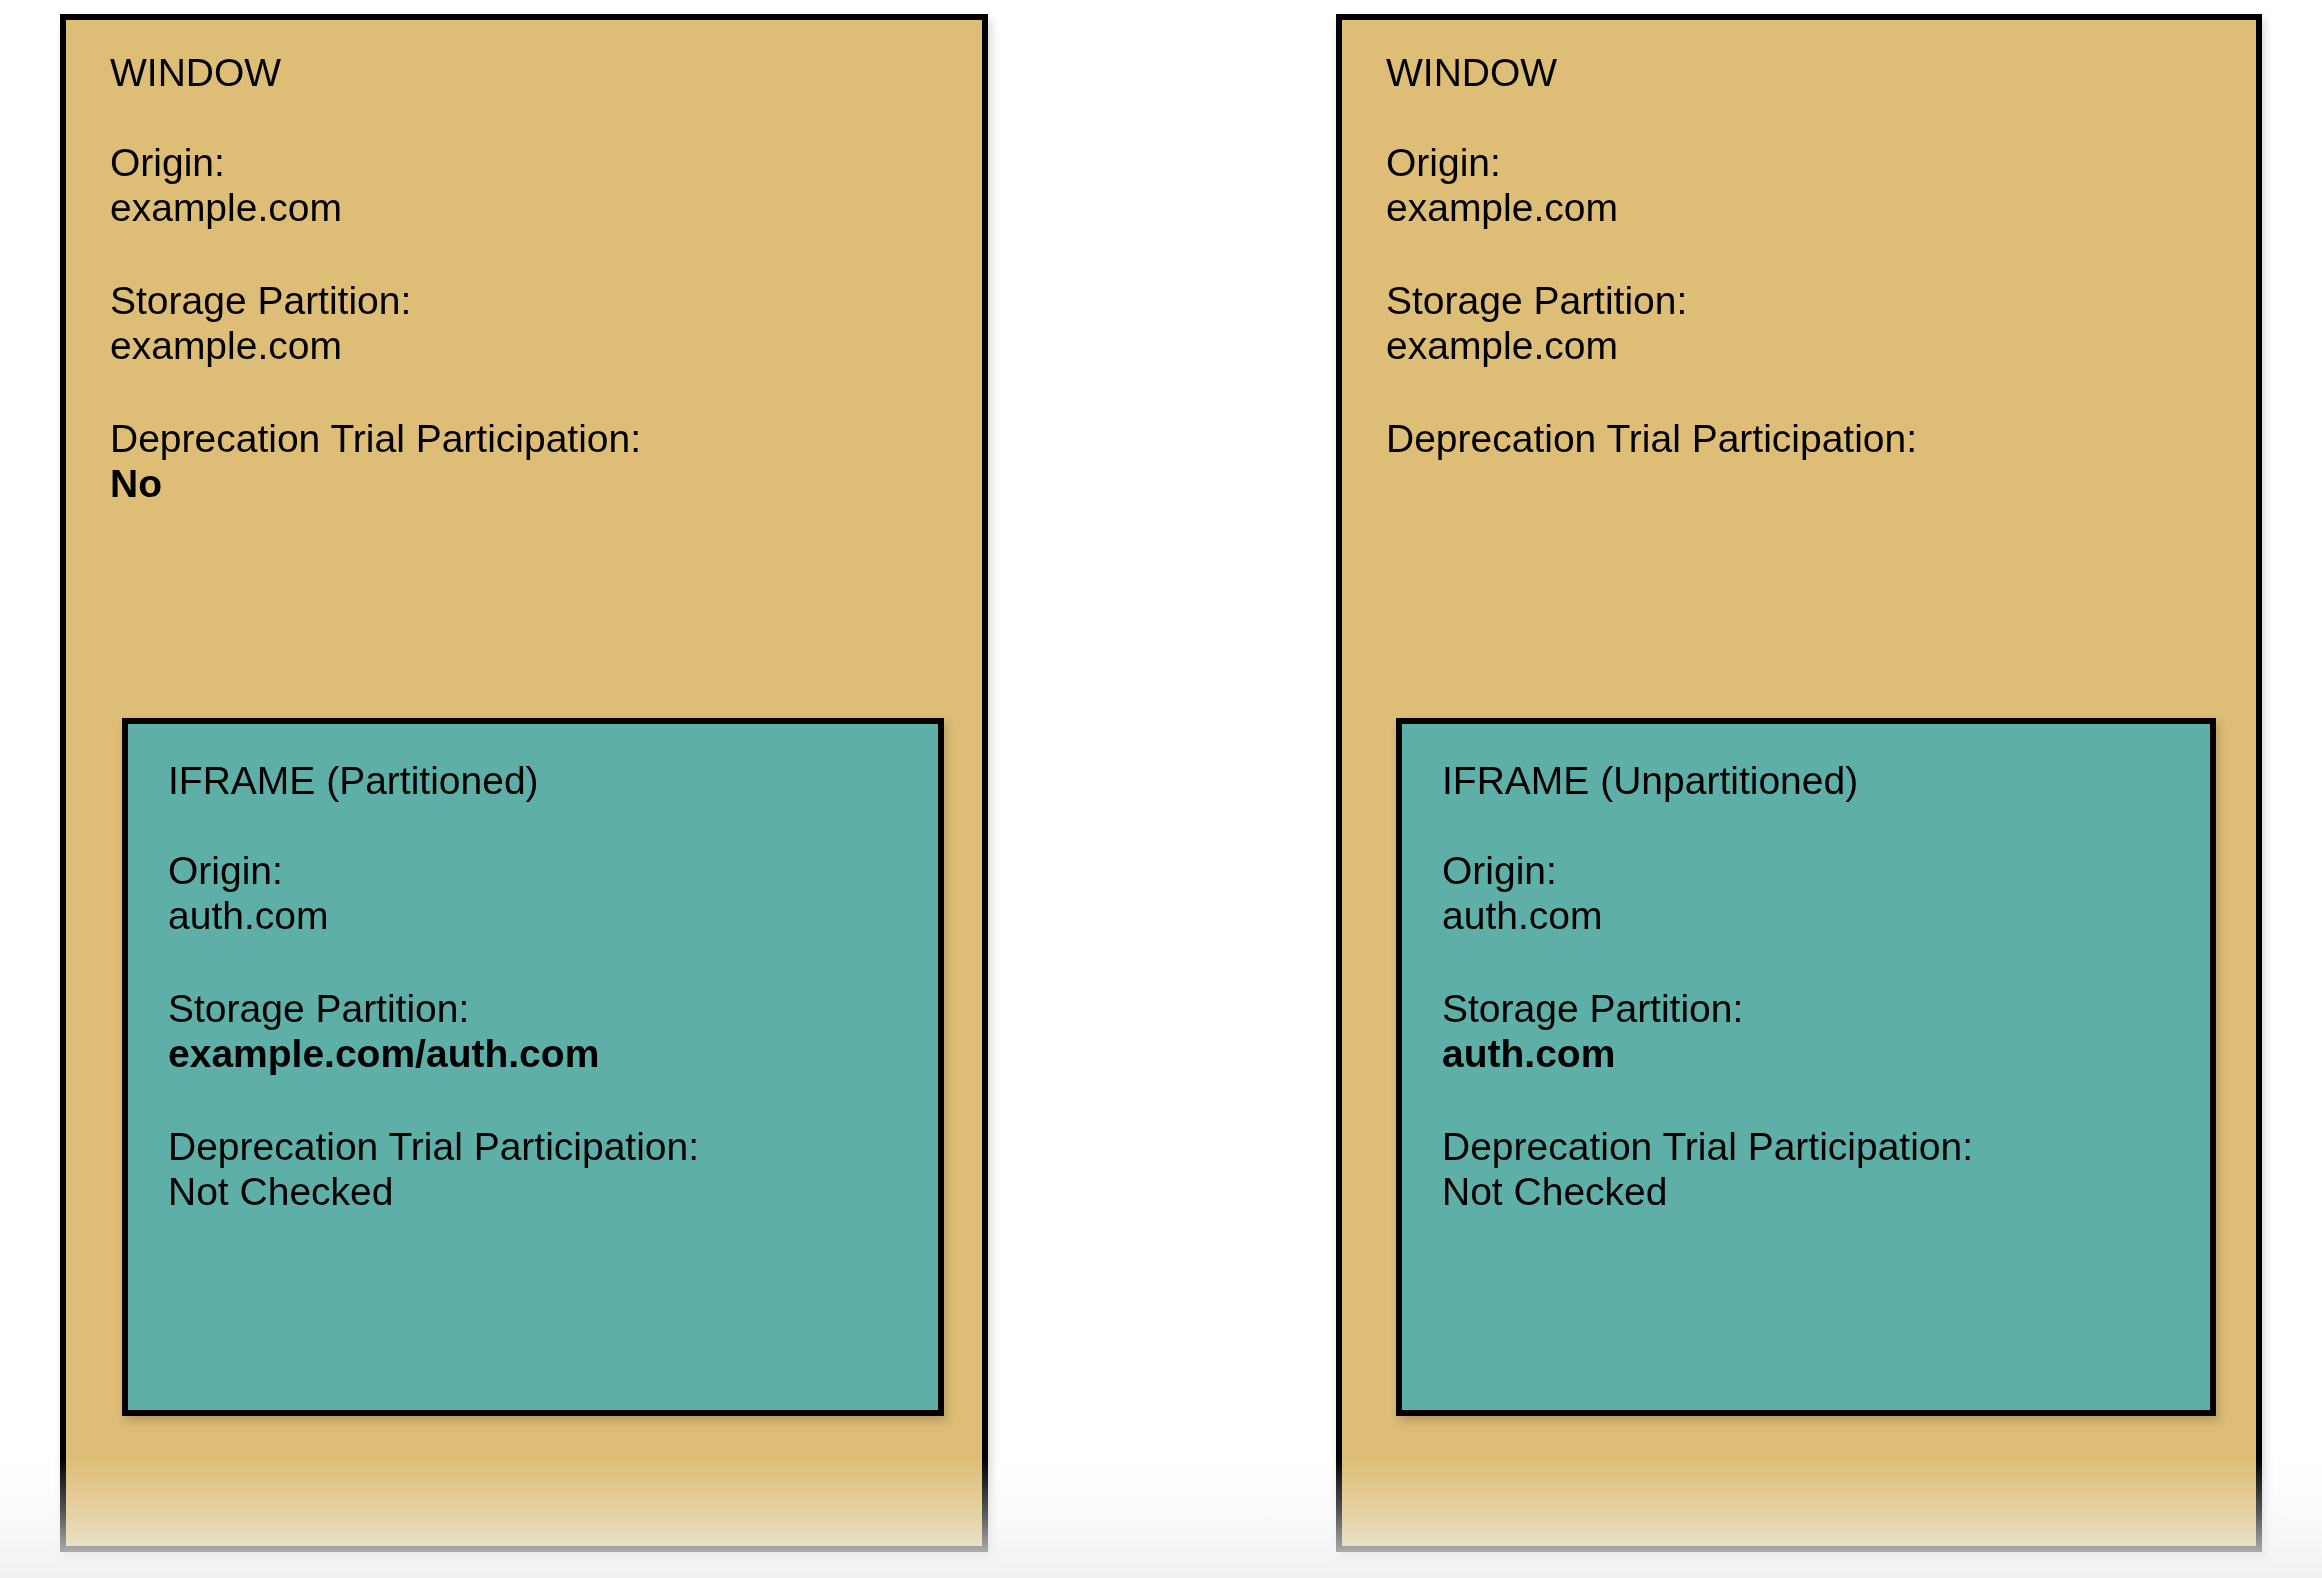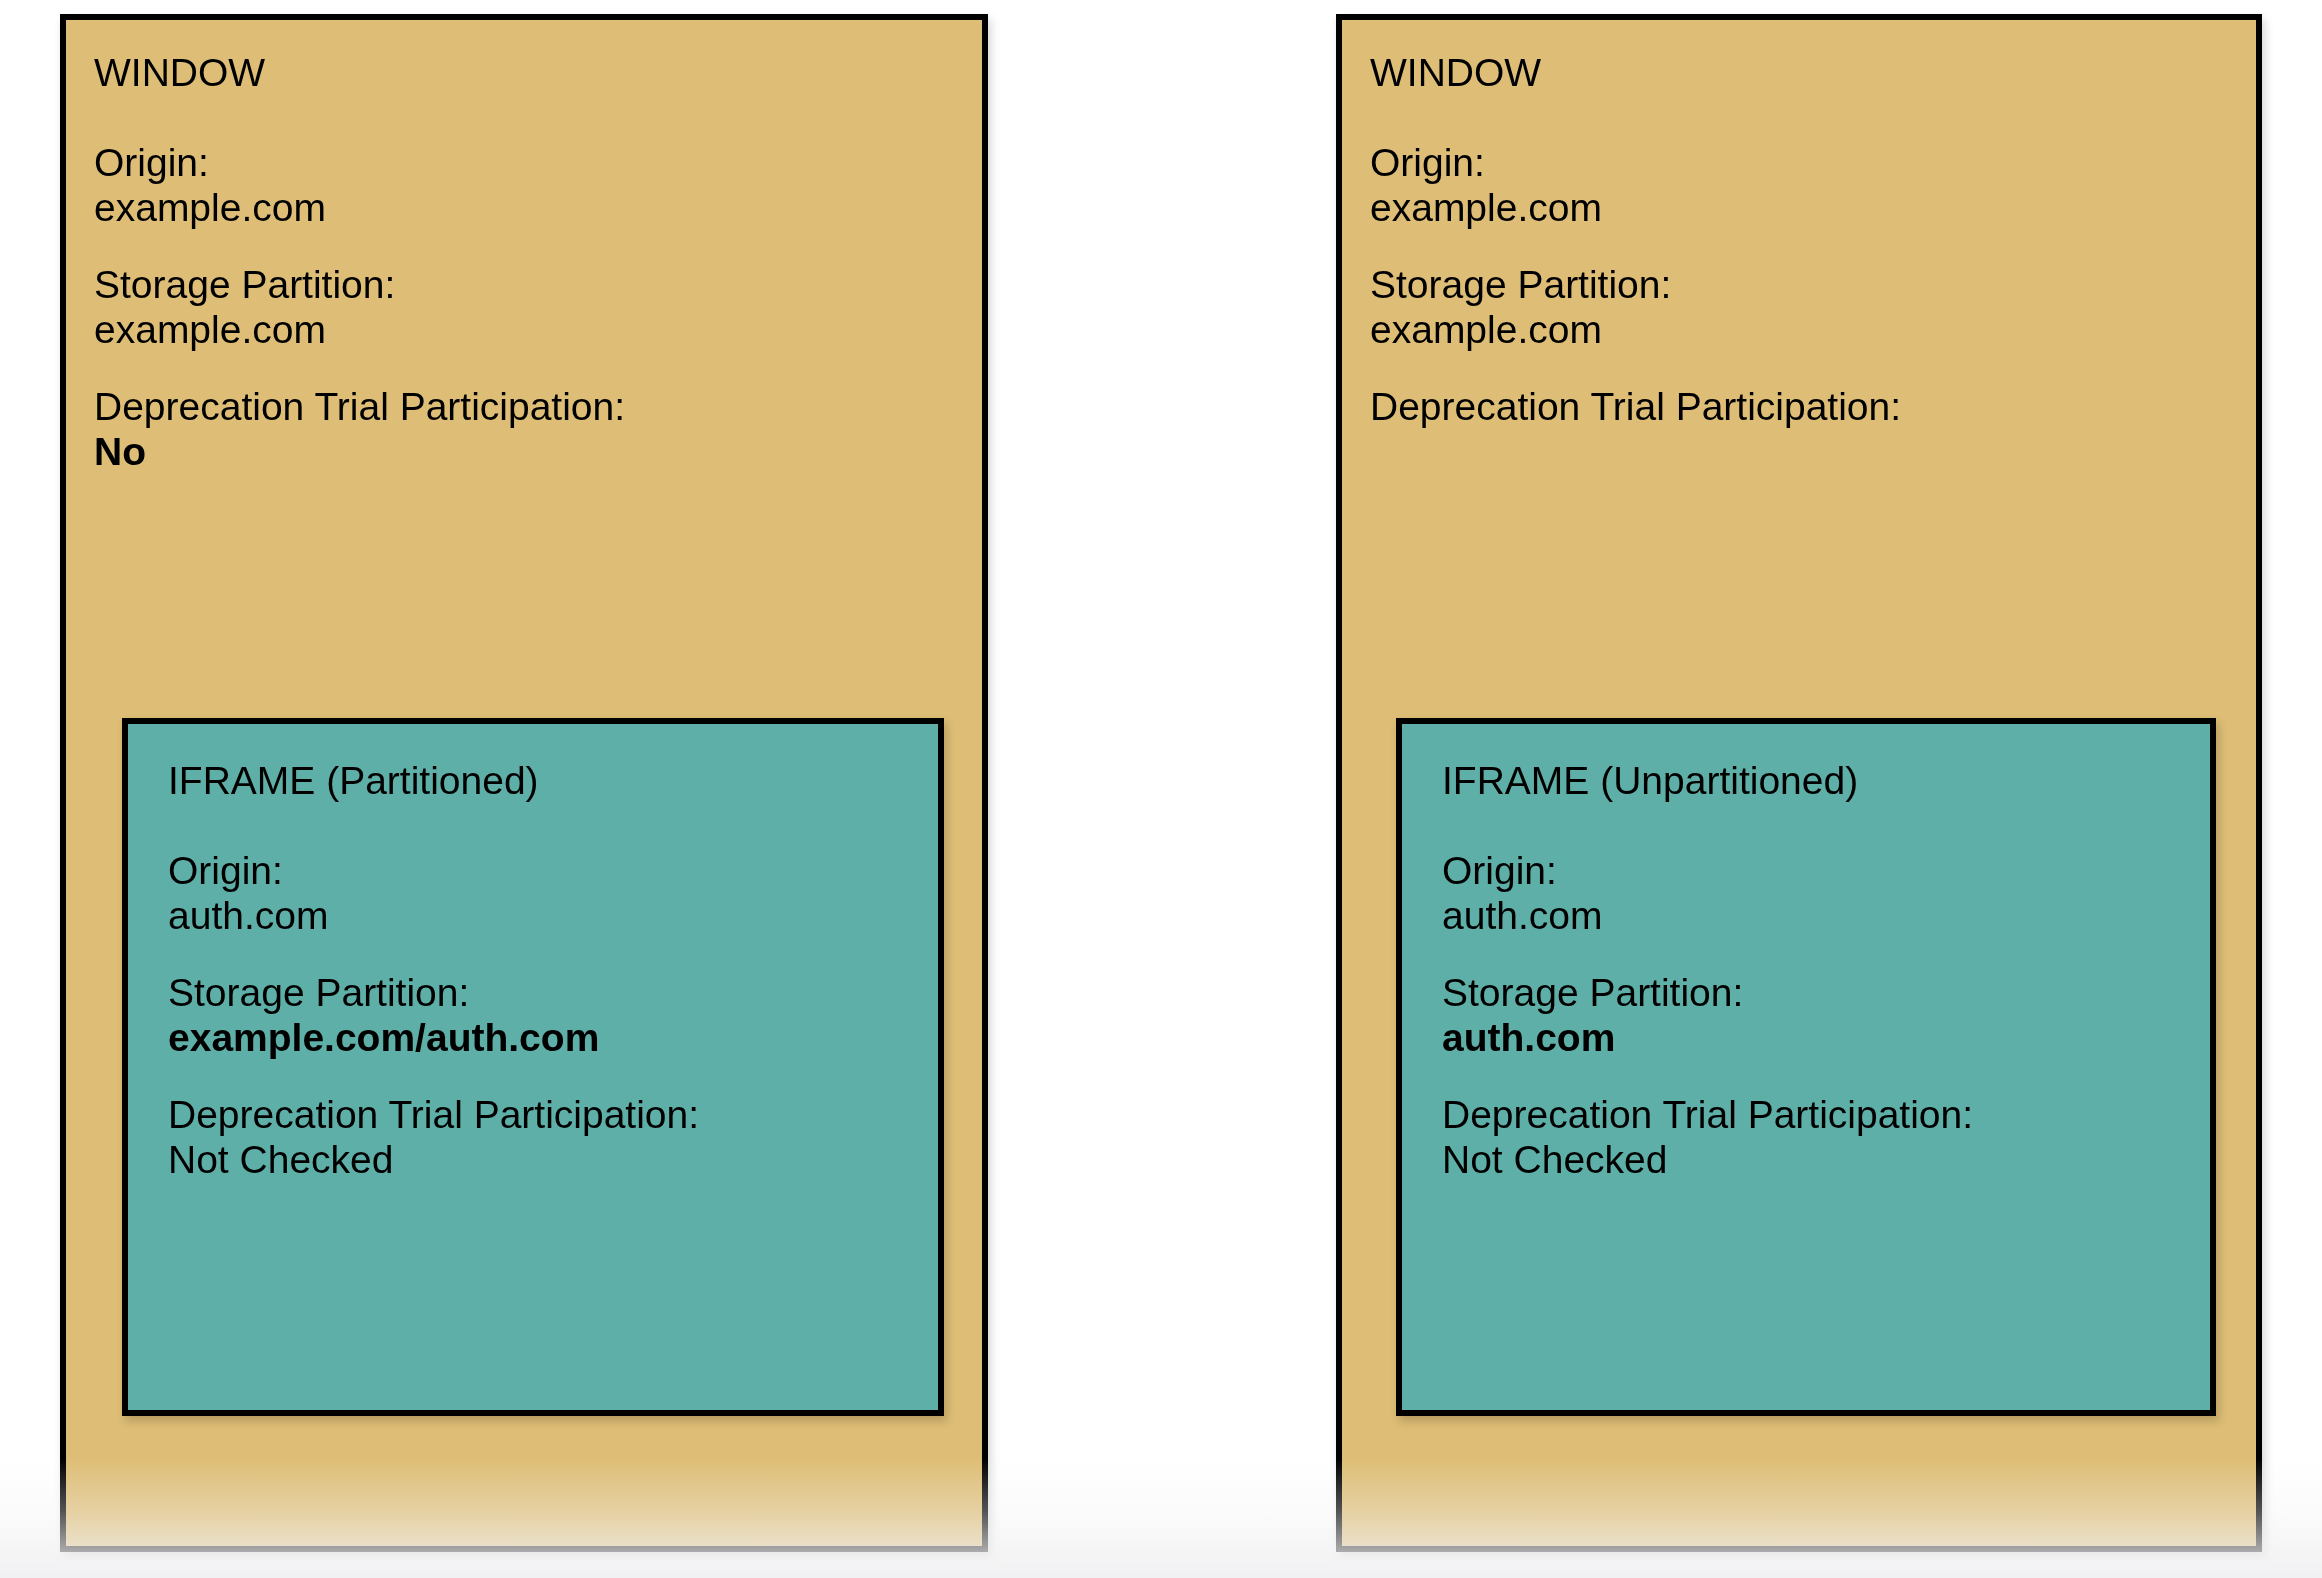--- a/index.html
+++ b/index.html
@@ -38,21 +38,21 @@
     background: #debe76;
     border: 6px solid #000000;
     box-sizing: border-box;
     box-shadow: 3px 5px 9px rgba(0,0,0,0.16);
   }
   .window-left  { left: 60px;   width: 928px; }
   .window-right { left: 1336px; width: 926px; }
 
   .window-pad {
     position: absolute;
-    left: 28px;
+    left: 44px;
     top: 30px;
     right: 20px;
   }
 
   .iframe-box {
     position: absolute;
     top: 698px;
     height: 698px;
     background: #5eafa8;
     border: 6px solid #000000;
@@ -70,21 +70,21 @@
   }
 
   .heading {
     font-size: 39px;
     line-height: 46px;
     color: #000000;
     margin: 0 0 0 0;
     white-space: nowrap;
   }
   .field {
-    margin-top: 32px;
+    margin-top: 48px;
   }
   .field-first {
     margin-top: 44px;
   }
   .label {
     font-size: 39px;
     line-height: 45px;
     color: #000000;
     white-space: nowrap;
   }

